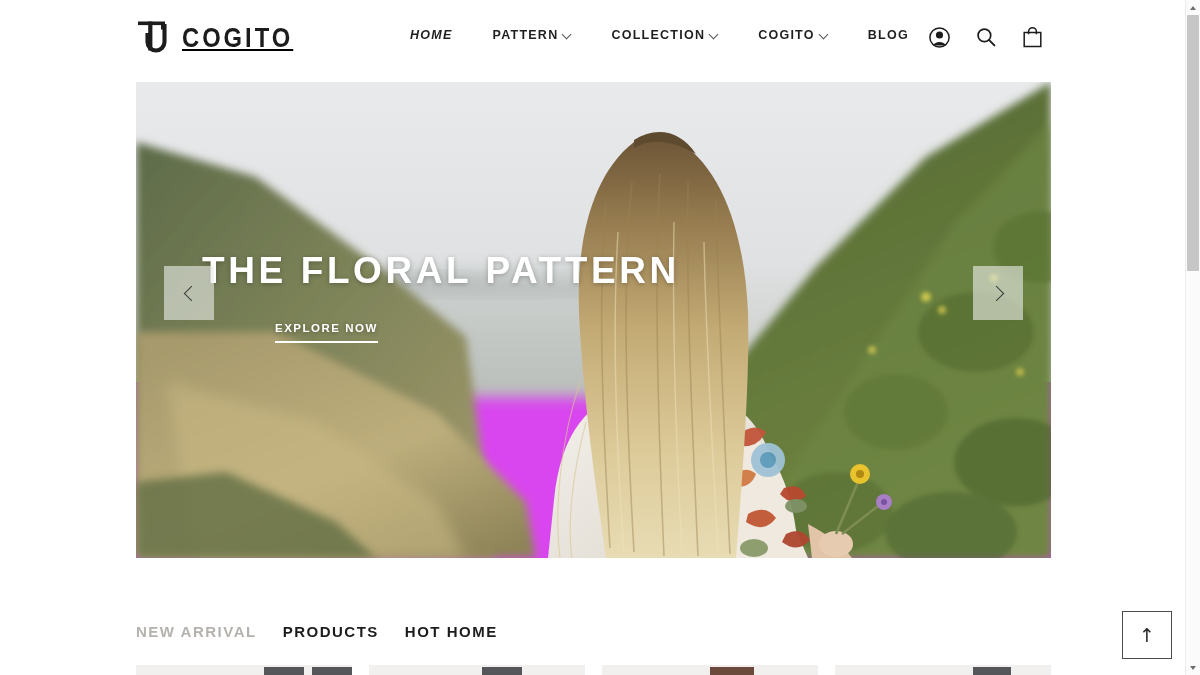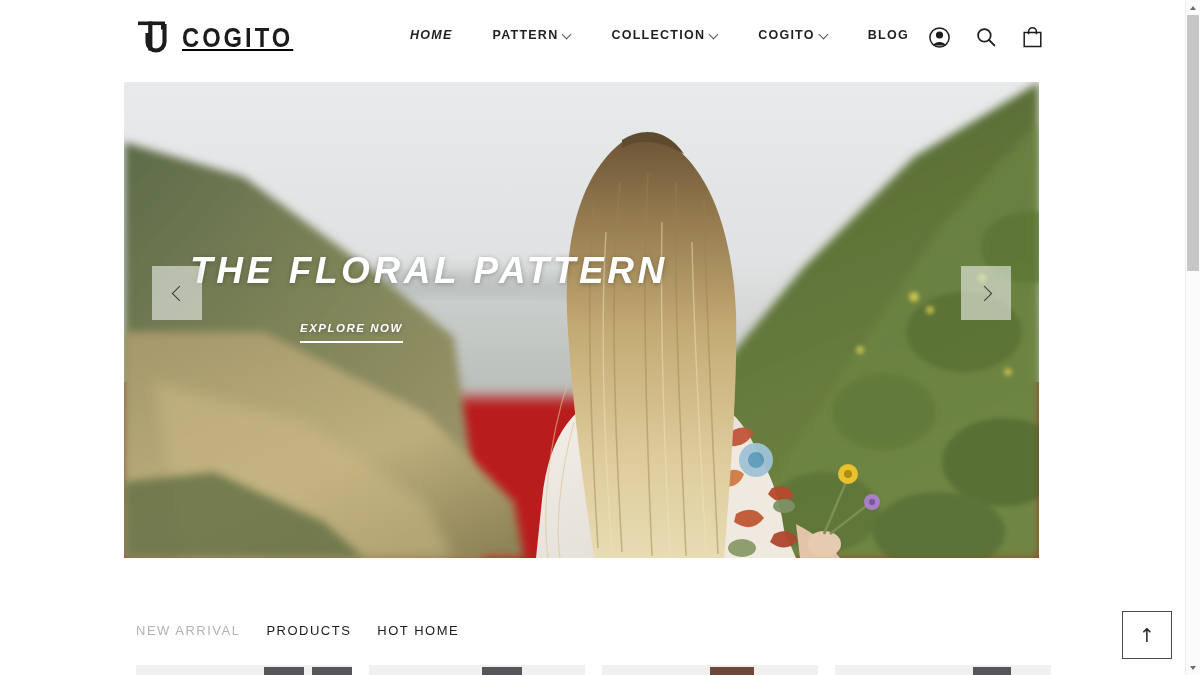--- a/index.html
+++ b/index.html
@@ -110,27 +110,26 @@
     top: 26px;
     display: flex;
     align-items: center;
     gap: 26px;
   }
   .hicon { cursor: pointer; display: block; line-height: 0; }
 
   
   .hero {
     position: absolute;
-    left: 124px;
+    left: 136px;
     top: 82px;
     width: 915px;
     height: 476px;
     overflow: hidden;
-    background: #b91c1c;
-    font-style: italic;
+    background: #d946ef;
   }
   .hero-photo { position: absolute; inset: 0; }
   .hero-photo svg { display: block; width: 100%; height: 100%; }
 
   .hero-caption {
     position: absolute;
     left: 66px;
     top: 170px;
     width: 600px;
     z-index: 4;
@@ -139,21 +138,21 @@
     font-size: 37px;
     font-weight: 700;
     letter-spacing: 3.6px;
     color: #ffffff;
     line-height: 1;
     text-shadow: 0 1px 5px rgba(0,0,0,0.28);
     white-space: nowrap;
   }
   .hero-cta-wrap {
     margin-top: 29px;
-    margin-left: 110px;
+    margin-left: 73px;
     display: inline-block;
     text-align: right;
   }
   .hero-cta {
     font-size: 11.5px;
     font-weight: 700;
     letter-spacing: 1.5px;
     color: #ffffff;
     padding-bottom: 7px;
     border-bottom: 2px solid #ffffff;
@@ -186,22 +185,22 @@
   
   .filter-tabs {
     position: absolute;
     left: 136px;
     top: 623px;
     display: flex;
     align-items: baseline;
     gap: 26px;
   }
   .filter-tab {
-    font-size: 13px;
-    font-weight: 400;
+    font-size: 15px;
+    font-weight: 700;
     letter-spacing: 1.5px;
     color: #1c1c1c;
     cursor: pointer;
     white-space: nowrap;
   }
   .filter-tab.inactive { color: #b5b2ae; }
 
   
   .product-grid {
     position: absolute;

